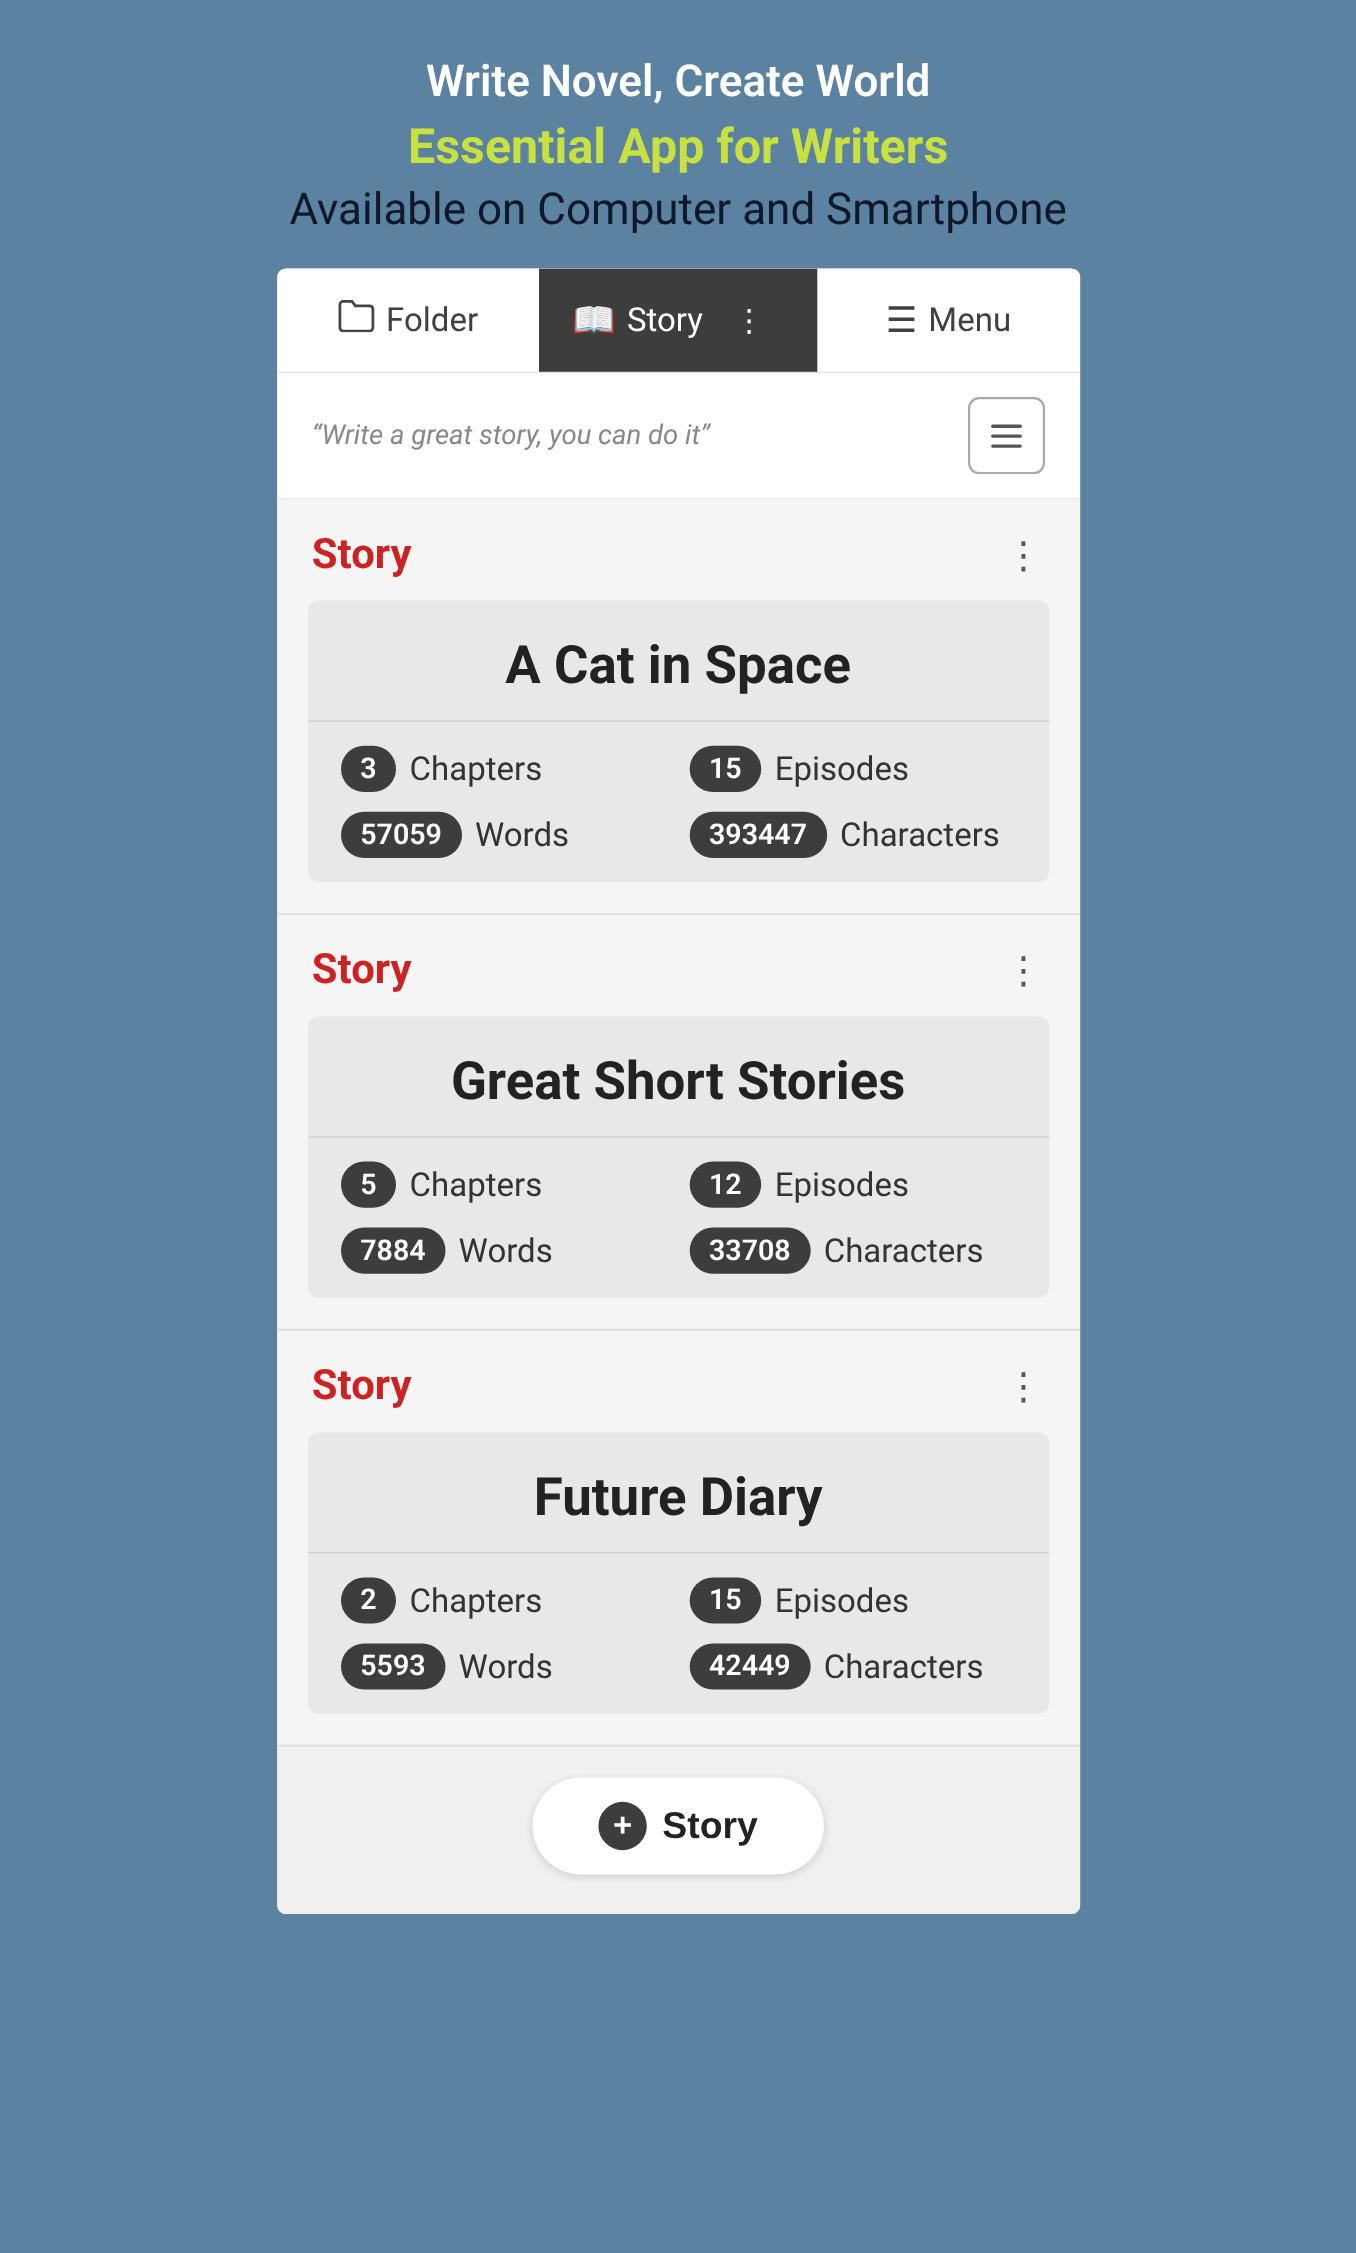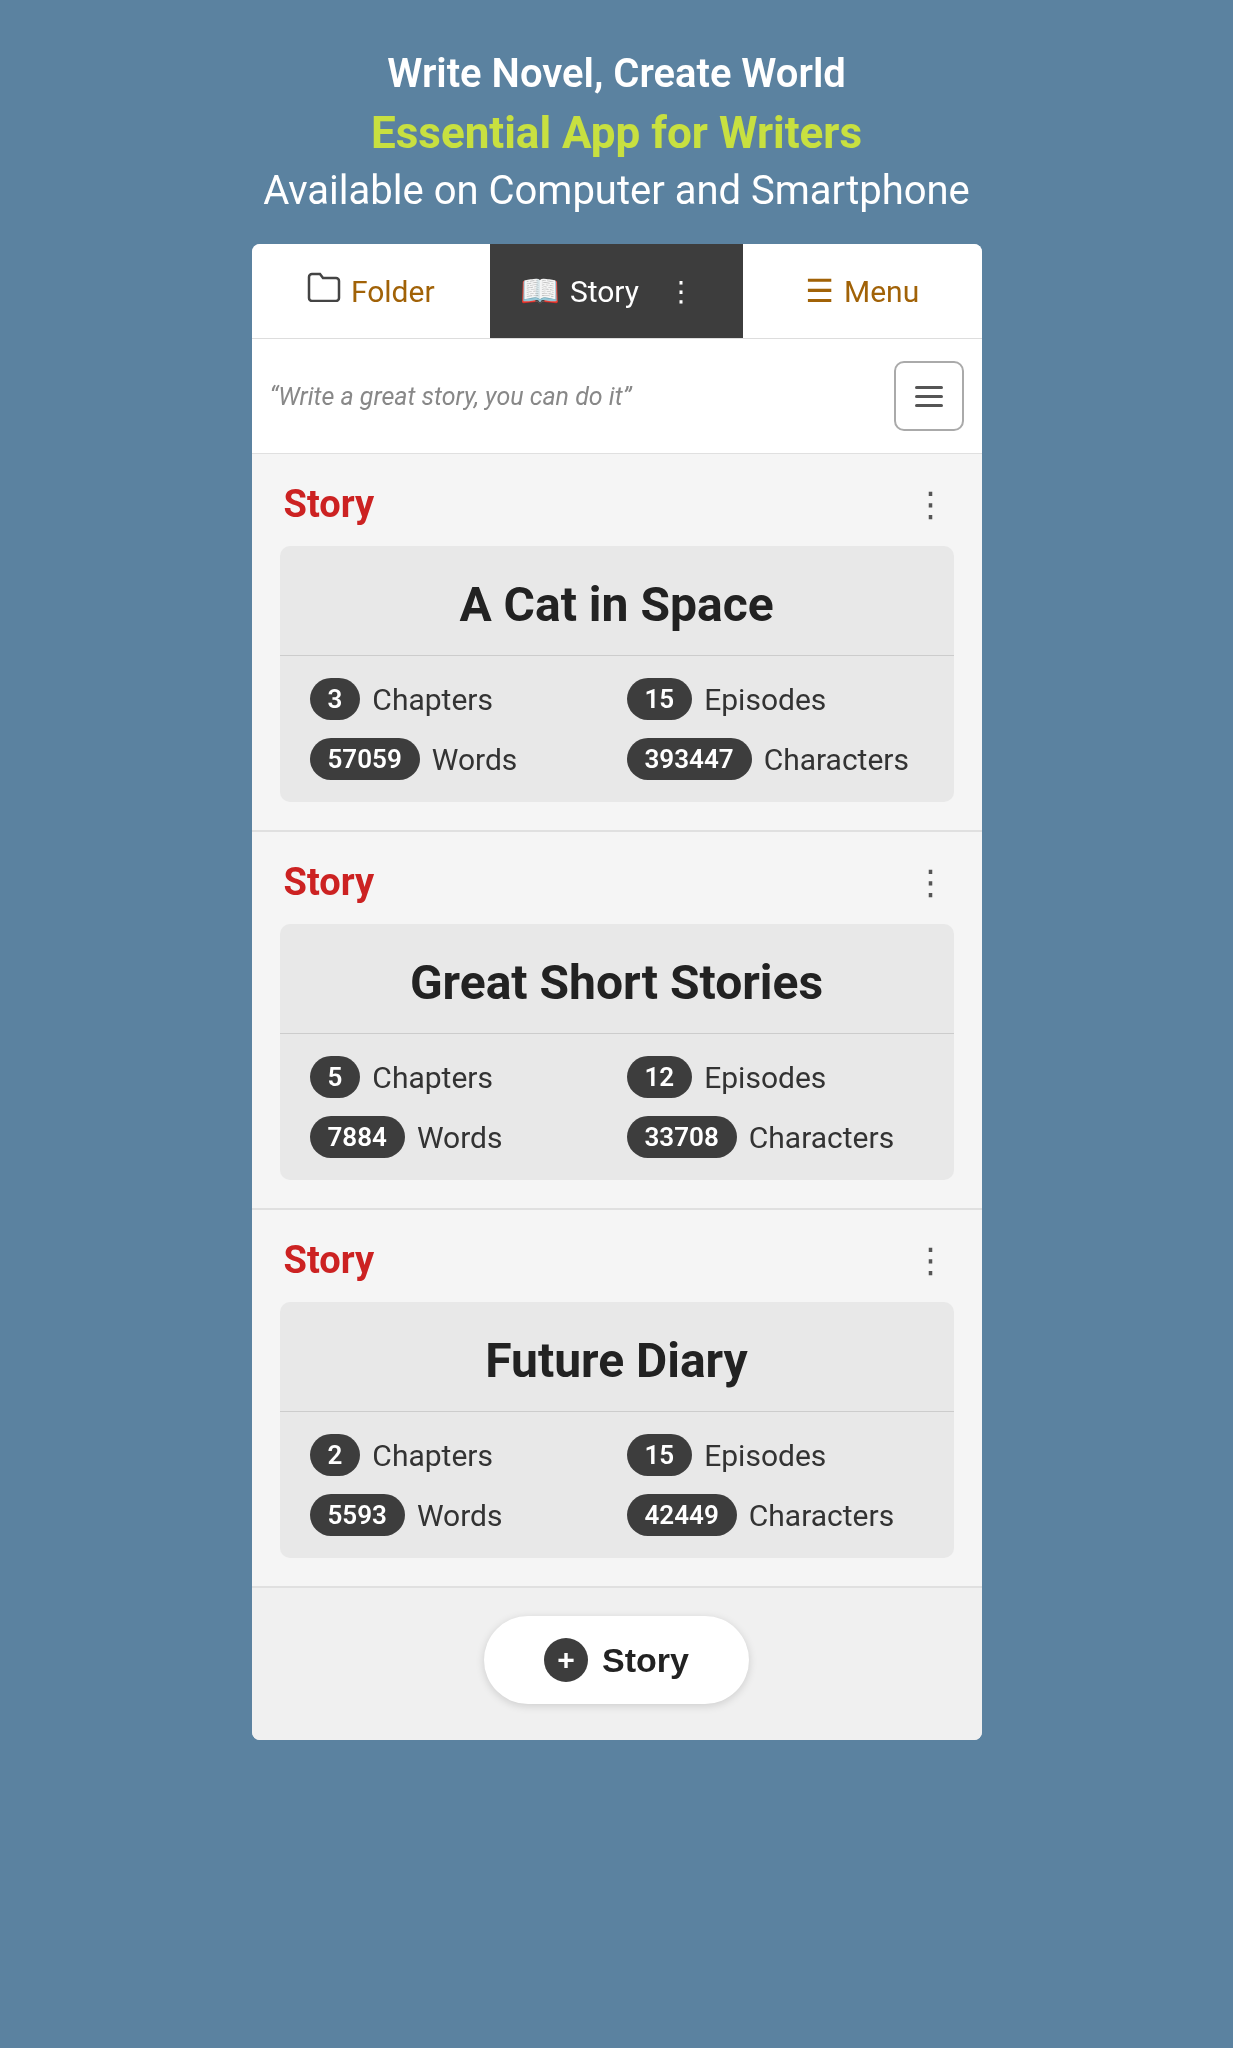--- a/index.html
+++ b/index.html
@@ -28,21 +28,21 @@
     }
 
     .header-subtitle1 {
       color: #c8e040;
       font-size: 44px;
       font-weight: 700;
       margin-bottom: 8px;
     }
 
     .header-subtitle2 {
-      color: #ffffff;
+      color: #0f172a;
       font-size: 40px;
       font-weight: 400;
     }
 
     .app-container {
       width: 730px;
       background: #f0f0f0;
       border-radius: 8px;
       overflow: hidden;
       margin-bottom: 40px;
@@ -56,21 +56,21 @@
       border-bottom: 1px solid #ddd;
     }
 
     .tab-item {
       display: flex;
       align-items: center;
       justify-content: center;
       gap: 10px;
       padding: 28px 30px;
       font-size: 30px;
-      color: #a16207;
+      color: #404040;
       flex: 1;
       cursor: pointer;
     }
 
     .tab-item.active {
       background: #3d3d3d;
       color: #ffffff;
     }
 
     .tab-item .tab-icon {
@@ -86,21 +86,21 @@
       color: #ffffff;
       cursor: pointer;
     }
 
     
     .motto-bar {
       background: #ffffff;
       display: flex;
       align-items: center;
       justify-content: space-between;
-      padding: 22px 18px;
+      padding: 22px 32px;
       border-bottom: 1px solid #e0e0e0;
     }
 
     .motto-text {
       font-size: 25px;
       color: #888;
       font-style: italic;
     }
 
     .list-icon-btn {

